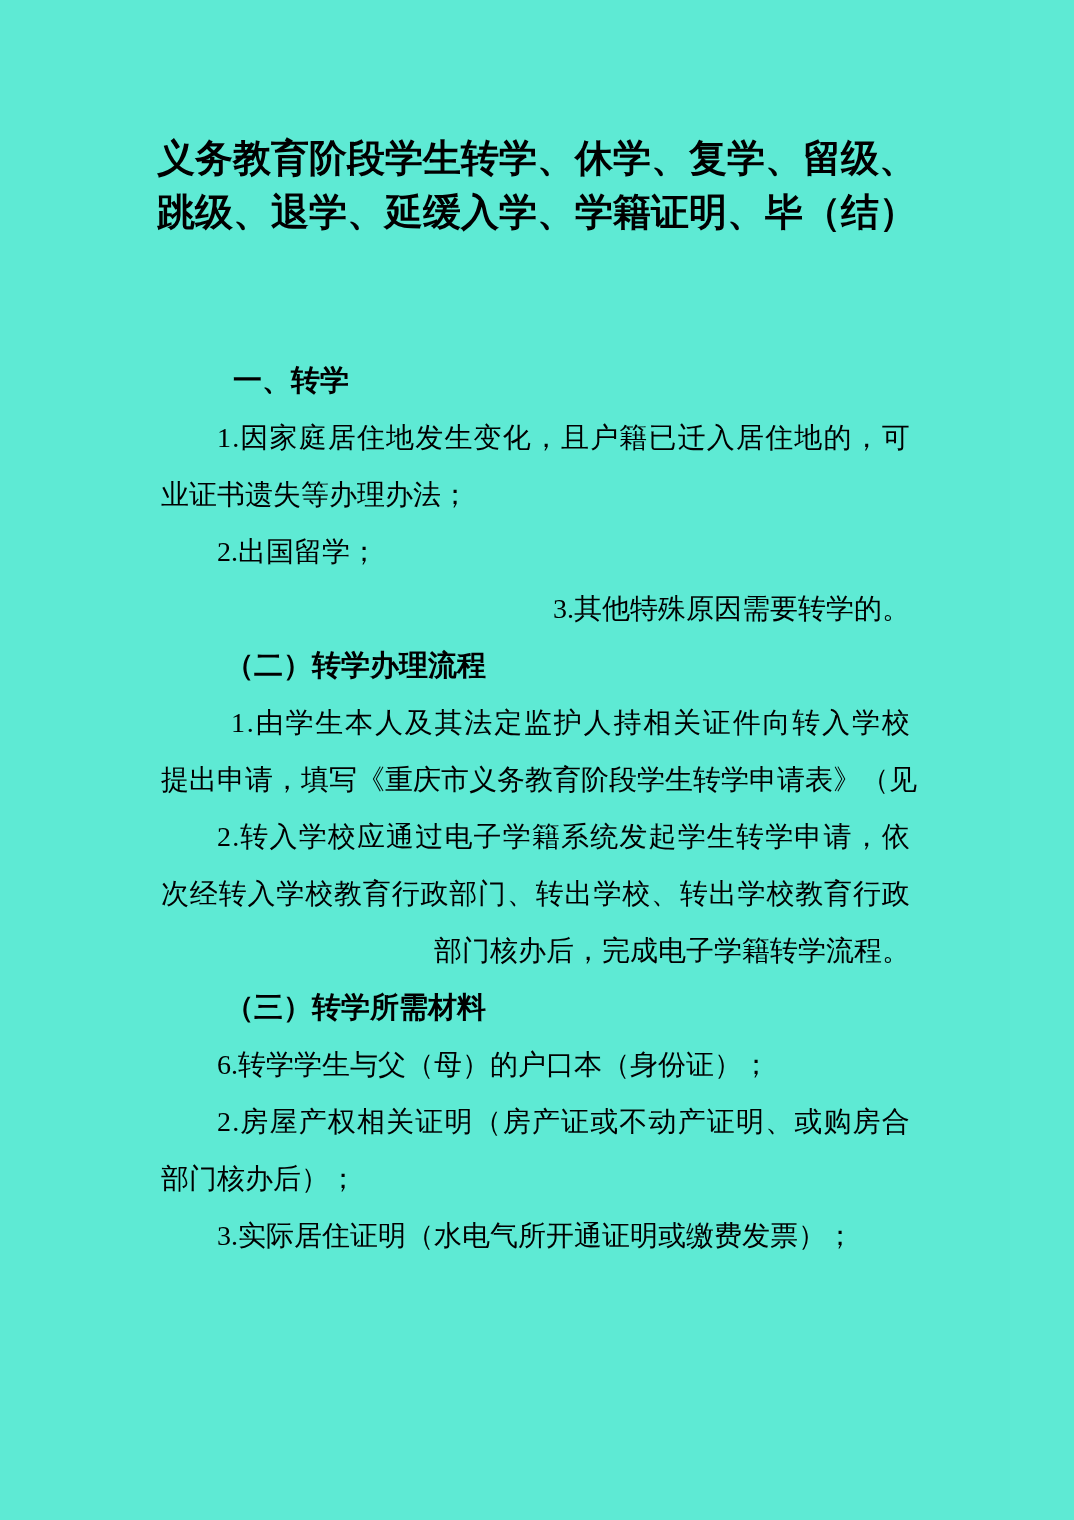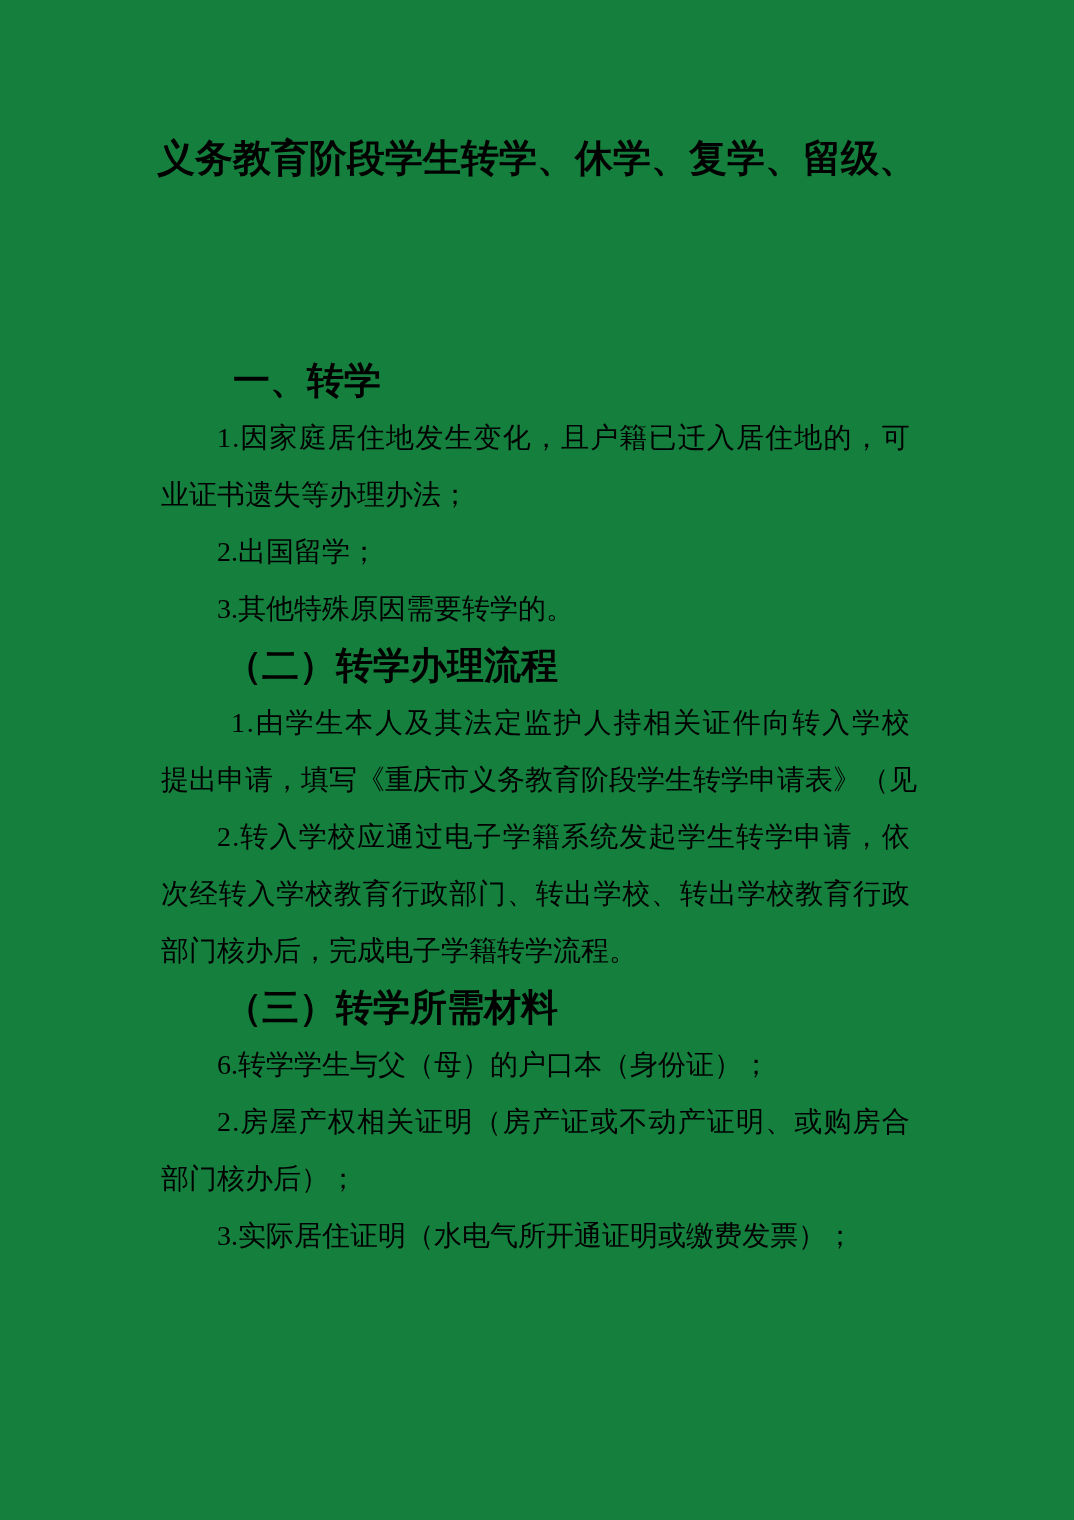--- a/index.html
+++ b/index.html
@@ -37,42 +37,43 @@
   }
   .line {
     height: 57px;
     line-height: 57px;
     font-size: 28px;
     white-space: nowrap;
     box-sizing: border-box;
   }
   .line.heading {
     font-weight: 700;
-    font-size: 37px;
+    font-size: 29px;
   }
   .line.body {
     font-weight: 400;
   }
   
   .line.justify {
     display: flex;
     justify-content: space-between;
     align-items: baseline;
     white-space: normal;
   }
   .line.justify span {
     display: inline-block;
   }
 </style>
 </head>
 <body>
 
-<div class="page" style="background: #15803d; color: rgb(0, 0, 0);">
+<div class="page" style="background: #5eead4; color: rgb(0, 0, 0);">
   <div class="doc-title">
     <div class="title-line">义务教育阶段学生转学、休学、复学、留级、</div>
+    <div class="title-line">跳级、退学、延缓入学、学籍证明、毕（结）</div>
   </div>
   <div class="doc-body">
       <div class="line heading" style="padding-left: 72px;">一、转学</div>
       <div class="line body justify" style="padding-left: 56px;">
         <span>1</span>
         <span>.</span>
         <span>因</span>
         <span>家</span>
         <span>庭</span>
         <span>居</span>
@@ -91,21 +92,21 @@
         <span>入</span>
         <span>居</span>
         <span>住</span>
         <span>地</span>
         <span>的</span>
         <span>，</span>
         <span>可</span>
       </div>
       <div class="line body" style="padding-left: 0px;">业证书遗失等办理办法；</div>
       <div class="line body" style="padding-left: 56px;">2.出国留学；</div>
-      <div class="line body" style="padding-left: 56px;">3.其他特殊原因需要转学的。</div>
+      <div class="line body" style="padding-left: 56px; text-align: right;">3.其他特殊原因需要转学的。</div>
       <div class="line heading" style="padding-left: 64px;">（二）转学办理流程</div>
       <div class="line body justify" style="padding-left: 70px;">
         <span>1</span>
         <span>.</span>
         <span>由</span>
         <span>学</span>
         <span>生</span>
         <span>本</span>
         <span>人</span>
         <span>及</span>
@@ -203,21 +204,21 @@
         <span>、</span>
         <span>转</span>
         <span>出</span>
         <span>学</span>
         <span>校</span>
         <span>教</span>
         <span>育</span>
         <span>行</span>
         <span>政</span>
       </div>
-      <div class="line body" style="padding-left: 0px;">部门核办后，完成电子学籍转学流程。</div>
+      <div class="line body" style="padding-left: 0px; text-align: right;">部门核办后，完成电子学籍转学流程。</div>
       <div class="line heading" style="padding-left: 64px;">（三）转学所需材料</div>
       <div class="line body" style="padding-left: 56px;">6.转学学生与父（母）的户口本（身份证）；</div>
       <div class="line body justify" style="padding-left: 56px;">
         <span>2</span>
         <span>.</span>
         <span>房</span>
         <span>屋</span>
         <span>产</span>
         <span>权</span>
         <span>相</span>

